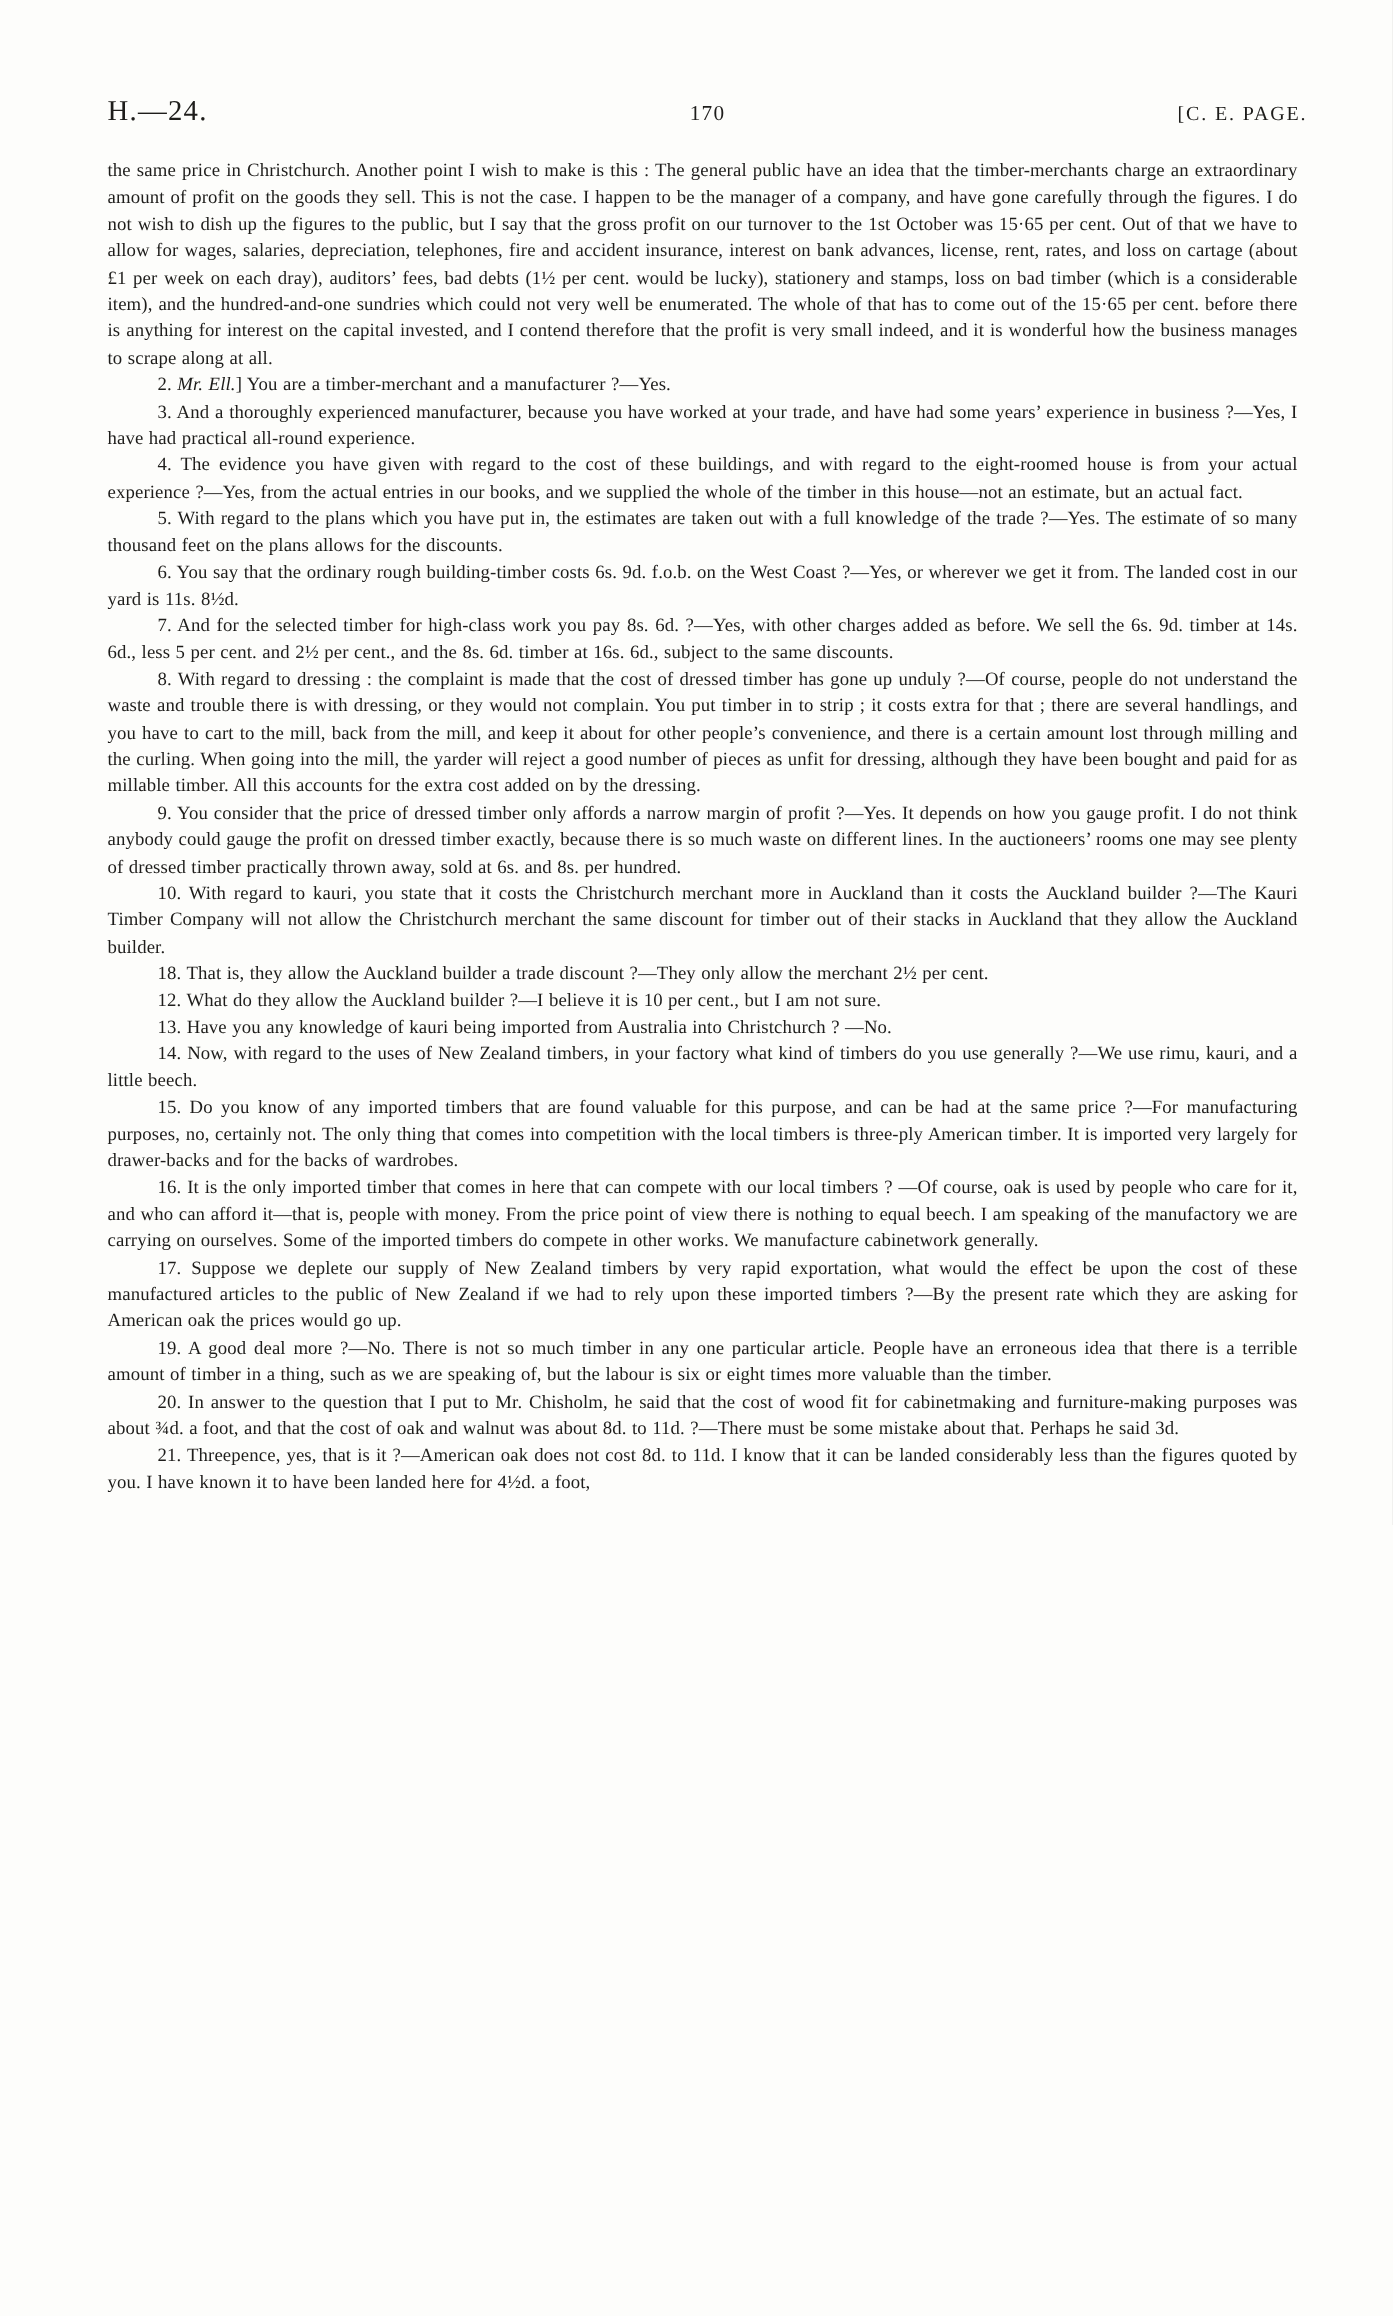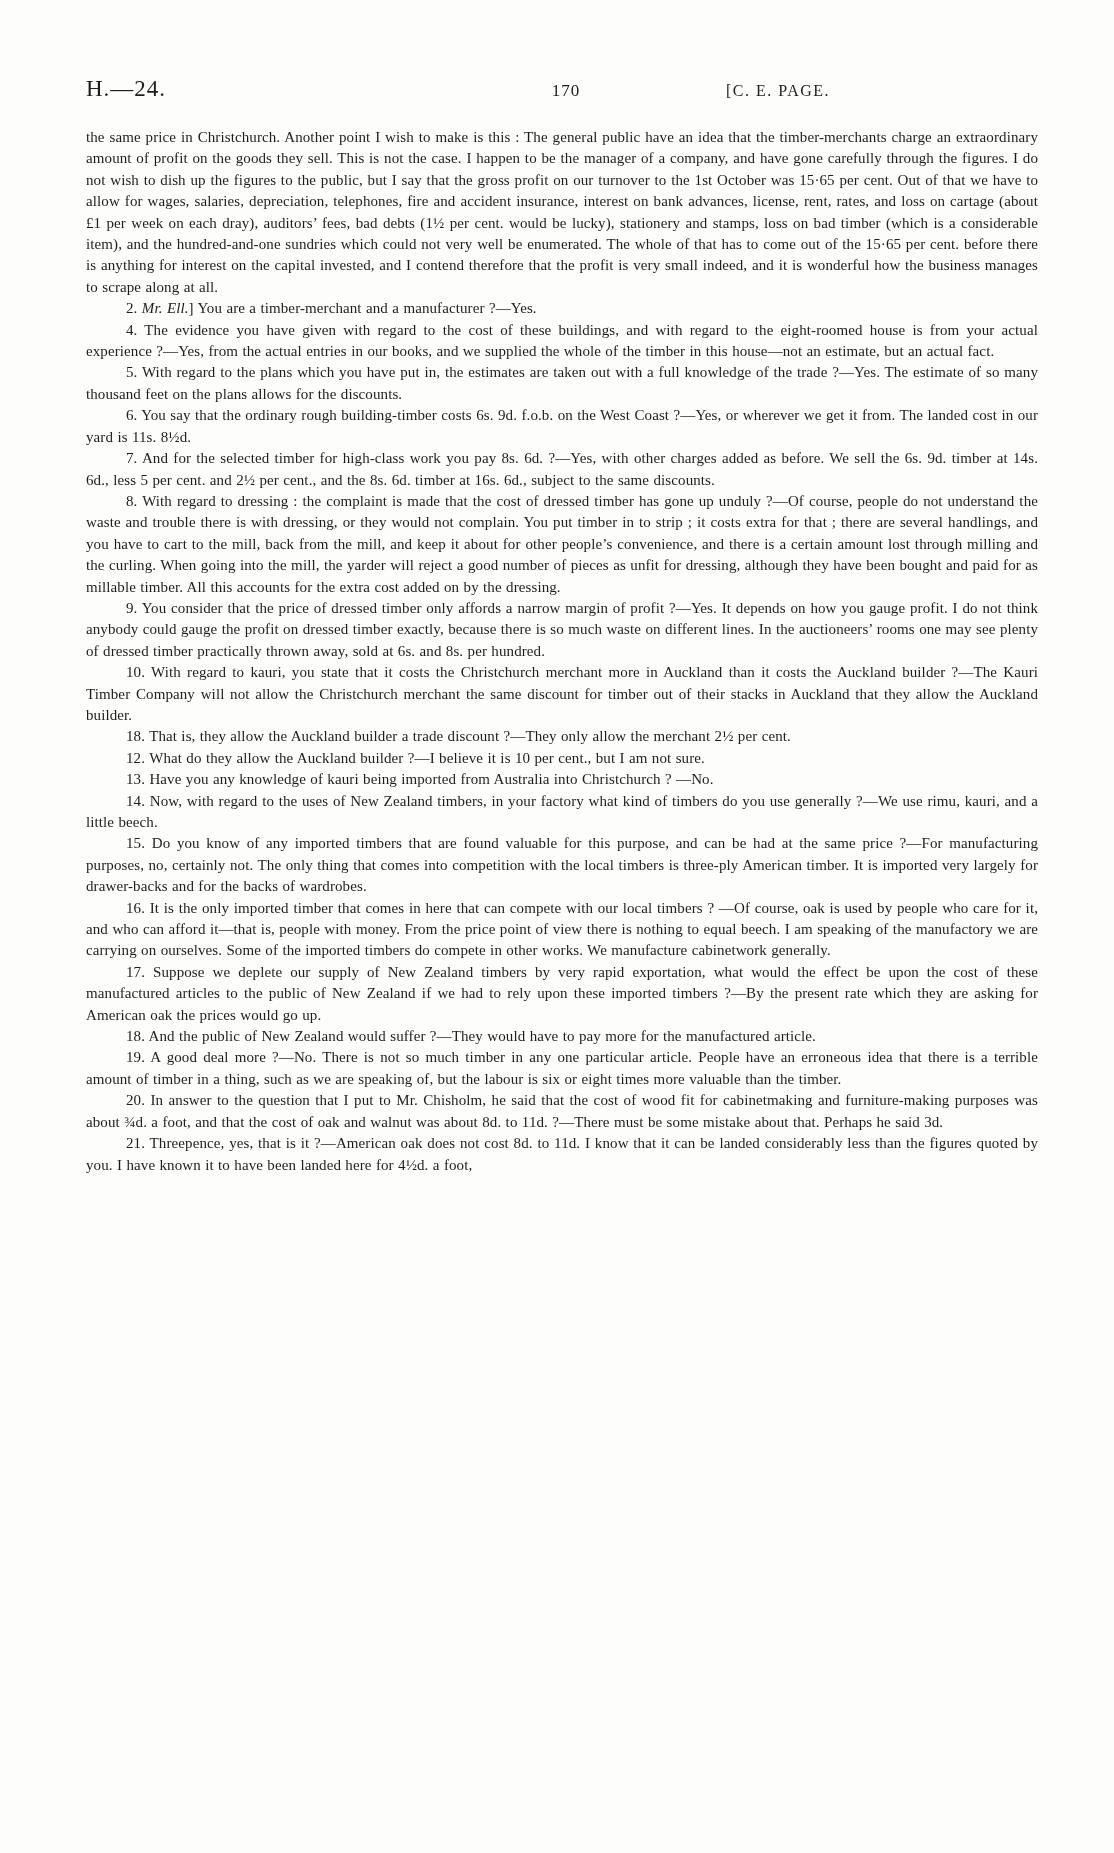--- a/index.html
+++ b/index.html
@@ -33,21 +33,21 @@
     letter-spacing: 1px;
   }
   .hdr-center {
     flex: 1;
     text-align: center;
     font-size: 17px;
     letter-spacing: 1px;
   }
   .hdr-right {
     flex: 1;
-    text-align: left;
+    text-align: right;
     font-size: 16px;
     letter-spacing: 1.5px;
   }
   .document-body {
     position: absolute;
     top: 127px;
     left: 86px;
     width: 952px;
     font-size: 15px;
     line-height: 21.4px;
@@ -74,33 +74,33 @@
   <div class="running-header">
     <span class="hdr-left">H.—24.</span>
     <span class="hdr-center">170</span>
     <span class="hdr-right">[C. E. PAGE.</span>
   </div>
 
   <div class="document-body">
 
   <p><span>the same price in Christchurch.  Another point I wish to make is this :  The general public have an idea that the timber-merchants charge an extraordinary amount of profit on the goods they sell. This is not the case.  I happen to be the manager of a company, and have gone carefully through the figures.  I do not wish to dish up the figures to the public, but I say that the gross profit on our turnover to the 1st October was 15·65 per cent.  Out of that we have to allow for wages, salaries, depreciation, telephones, fire and accident insurance, interest on bank advances, license, rent, rates, and loss on cartage (about £1 per week on each dray), auditors’ fees, bad debts (1½ per cent. would be lucky), stationery and stamps, loss on bad timber (which is a considerable item), and the hundred-and-one sundries which could not very well be enumerated.  The whole of that has to come out of the 15·65 per cent. before there is anything for interest on the capital invested, and I contend therefore that the profit is very small indeed, and it is wonderful how the business manages to scrape along at all.</span></p>
       <p class="indent"><span>2. </span><span class="italic">Mr. Ell.</span><span>]  You are a timber-merchant and a manufacturer ?—Yes.</span></p>
+      <p class="indent"><span>3. And a thoroughly experienced manufacturer, because you have worked at your trade, and have had some years’ experience in business ?—Yes, I have had practical all-round experience.</span></p>
       <p class="indent"><span>4. The evidence you have given with regard to the cost of these buildings, and with regard to the eight-roomed house is from your actual experience ?—Yes, from the actual entries in our books, and we supplied the whole of the timber in this house—not an estimate, but an actual fact.</span></p>
       <p class="indent"><span>5. With regard to the plans which you have put in, the estimates are taken out with a full knowledge of the trade ?—Yes.  The estimate of so many thousand feet on the plans allows for the discounts.</span></p>
       <p class="indent"><span>6. You say that the ordinary rough building-timber costs 6s. 9d. f.o.b. on the West Coast ?—Yes, or wherever we get it from.  The landed cost in our yard is 11s. 8½d.</span></p>
       <p class="indent"><span>7. And for the selected timber for high-class work you pay 8s. 6d. ?—Yes, with other charges added as before.  We sell the 6s. 9d. timber at 14s. 6d., less 5 per cent. and 2½ per cent., and the 8s. 6d. timber at 16s. 6d., subject to the same discounts.</span></p>
       <p class="indent"><span>8. With regard to dressing :  the complaint is made that the cost of dressed timber has gone up unduly ?—Of course, people do not understand the waste and trouble there is with dressing, or they would not complain.  You put timber in to strip ;  it costs extra for that ;  there are several handlings, and you have to cart to the mill, back from the mill, and keep it about for other people’s convenience, and there is a certain amount lost through milling and the curling.  When going into the mill, the yarder will reject a good number of pieces as unfit for dressing, although they have been bought and paid for as millable timber.  All this accounts for the extra cost added on by the dressing.</span></p>
       <p class="indent"><span>9. You consider that the price of dressed timber only affords a narrow margin of profit ?—Yes.  It depends on how you gauge profit.  I do not think anybody could gauge the profit on dressed timber exactly, because there is so much waste on different lines.  In the auctioneers’ rooms one may see plenty of dressed timber practically thrown away, sold at 6s. and 8s. per hundred.</span></p>
       <p class="indent"><span>10. With regard to kauri, you state that it costs the Christchurch merchant more in Auckland than it costs the Auckland builder ?—The Kauri Timber Company will not allow the Christchurch merchant the same discount for timber out of their stacks in Auckland that they allow the Auckland builder.</span></p>
       <p class="indent"><span>18. That is, they allow the Auckland builder a trade discount ?—They only allow the merchant 2½ per cent.</span></p>
       <p class="indent"><span>12. What do they allow the Auckland builder ?—I believe it is 10 per cent., but I am not sure.</span></p>
       <p class="indent"><span>13. Have you any knowledge of kauri being imported from Australia into Christchurch ? —No.</span></p>
       <p class="indent"><span>14. Now, with regard to the uses of New Zealand timbers, in your factory what kind of timbers do you use generally ?—We use rimu, kauri, and a little beech.</span></p>
       <p class="indent"><span>15. Do you know of any imported timbers that are found valuable for this purpose, and can be had at the same price ?—For manufacturing purposes, no, certainly not.  The only thing that comes into competition with the local timbers is three-ply American timber.  It is imported very largely for drawer-backs and for the backs of wardrobes.</span></p>
       <p class="indent"><span>16. It is the only imported timber that comes in here that can compete with our local timbers ? —Of course, oak is used by people who care for it, and who can afford it—that is, people with money.  From the price point of view there is nothing to equal beech.  I am speaking of the manufactory we are carrying on ourselves.  Some of the imported timbers do compete in other works.  We manufacture cabinetwork generally.</span></p>
       <p class="indent"><span>17. Suppose we deplete our supply of New Zealand timbers by very rapid exportation, what would the effect be upon the cost of these manufactured articles to the public of New Zealand if we had to rely upon these imported timbers ?—By the present rate which they are asking for American oak the prices would go up.</span></p>
-      <p class="indent"><span>18. And the public of New Zealand would suffer ?—They would have to pay more for the manufactured article.</span></p>
       <p class="indent"><span>19. A good deal more ?—No.  There is not so much timber in any one particular article. People have an erroneous idea that there is a terrible amount of timber in a thing, such as we are speaking of, but the labour is six or eight times more valuable than the timber.</span></p>
       <p class="indent"><span>20. In answer to the question that I put to Mr. Chisholm, he said that the cost of wood fit for cabinetmaking and furniture-making purposes was about ¾d. a foot, and that the cost of oak and walnut was about 8d. to 11d. ?—There must be some mistake about that.  Perhaps he said 3d.</span></p>
       <p class="indent"><span>21. Threepence, yes, that is it ?—American oak does not cost 8d. to 11d.  I know that it can be landed considerably less than the figures quoted by you.  I have known it to have been landed here for 4½d. a foot,</span></p>
     </div>
 
 </div>
 
 </body></html>

